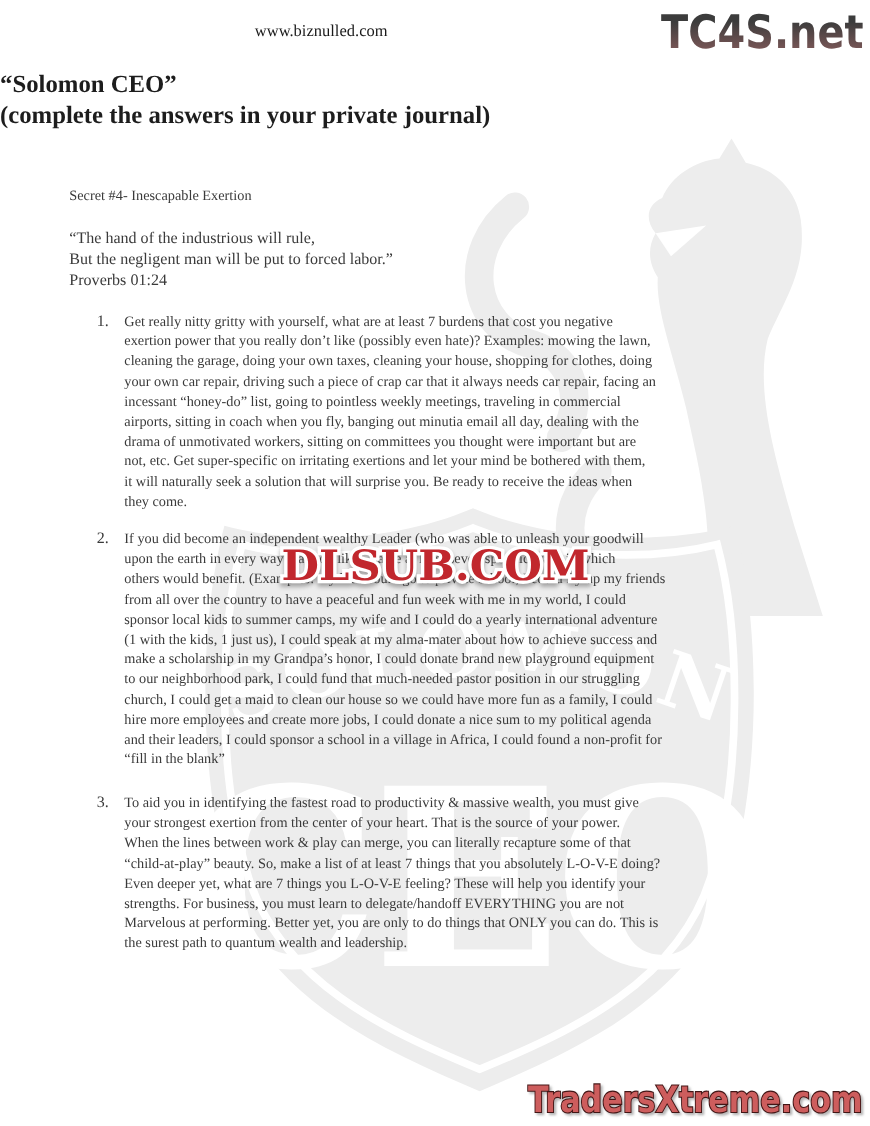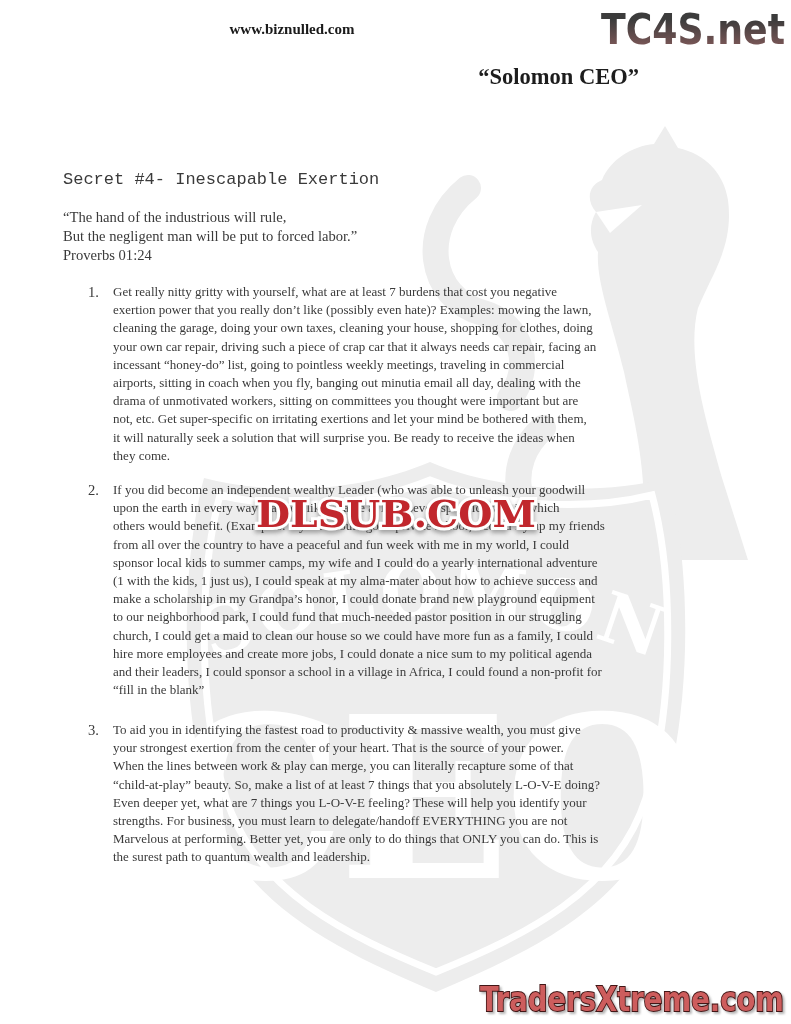--- a/index.html
+++ b/index.html
@@ -2,25 +2,25 @@
 <html><head>
 <meta charset="utf-8">
 <style>
   html,body{margin:0;padding:0;background:#ffffff;}
   .page{position:relative;width:791px;height:1024px;background:#ffffff;overflow:hidden;
         font-family:"Liberation Serif",serif;color:#3a3a3a;}
   
   .wm{position:absolute;left:0;top:0;z-index:0;}
   
   .fg{position:absolute;z-index:2;}
-  .site-url{top:21px;left:0;width:584px;text-align:center;font-size:15px;color:#1a1a1a;font-weight:bold;}
+  .site-url{top:21px;left:0;width:584px;text-align:center;font-size:15px;color:#1a1a1a;}
   .tc4s{top:4px;right:3px;}
-  .title-block{top:63px;left:0;width:639px;text-align:right;
+  .title-block{top:63px;left:0;width:639px;text-align:left;
                font-weight:bold;font-size:22.5px;line-height:27.5px;color:#1d1d1d;}
-  .secret{top:170px;left:63px;font-size:17px;font-family:Liberation Mono, monospace;}
+  .secret{top:170px;left:63px;font-size:13px;}
   .quote{top:208px;left:63px;font-size:14.6px;line-height:19px;white-space:pre-line;}
   .list-item{position:absolute;left:88px;display:flex;z-index:2;}
   .num{width:25px;font-size:14.6px;line-height:18.2px;}
   .item-text{width:648px;font-size:13px;line-height:18.2px;white-space:pre-line;}
   .dlsub{position:absolute;left:251px;top:486px;z-index:3;
          filter:drop-shadow(0 3px 2px rgba(70,70,70,.45));}
   .traders{position:absolute;left:475px;top:978px;z-index:3;
          filter:drop-shadow(2px 2px 1px rgba(110,110,110,.5));}
 </style>
 </head>
@@ -61,20 +61,21 @@
       <linearGradient id="tc4sgrad" x1="0" y1="0" x2="0" y2="1">
         <stop offset="0.3" stop-color="#3c3c3c"></stop>
         <stop offset="1" stop-color="#8d5f5f"></stop>
       </linearGradient>
     </defs>
     <text x="95" y="40" text-anchor="middle" font-family="'DejaVu Sans',sans-serif" font-weight="bold" font-size="42" textLength="184" lengthAdjust="spacingAndGlyphs" fill="url(#tc4sgrad)">TC4S.net</text>
   </svg>
 
   <div class="fg title-block">
     <div>“Solomon CEO”</div>
+    <div>(complete the answers in your private journal)</div>
   </div>
 
   <div class="fg secret">Secret #4- Inescapable Exertion</div>
   <div class="fg quote">“The hand of the industrious will rule,
 But the negligent man will be put to forced labor.”
 Proverbs 01:24</div>
 
   <div class="list-item" style="top:283px;">
     <div class="num">1.</div>
     <div class="item-text">Get really nitty gritty with yourself, what are at least 7 burdens that cost you negative

